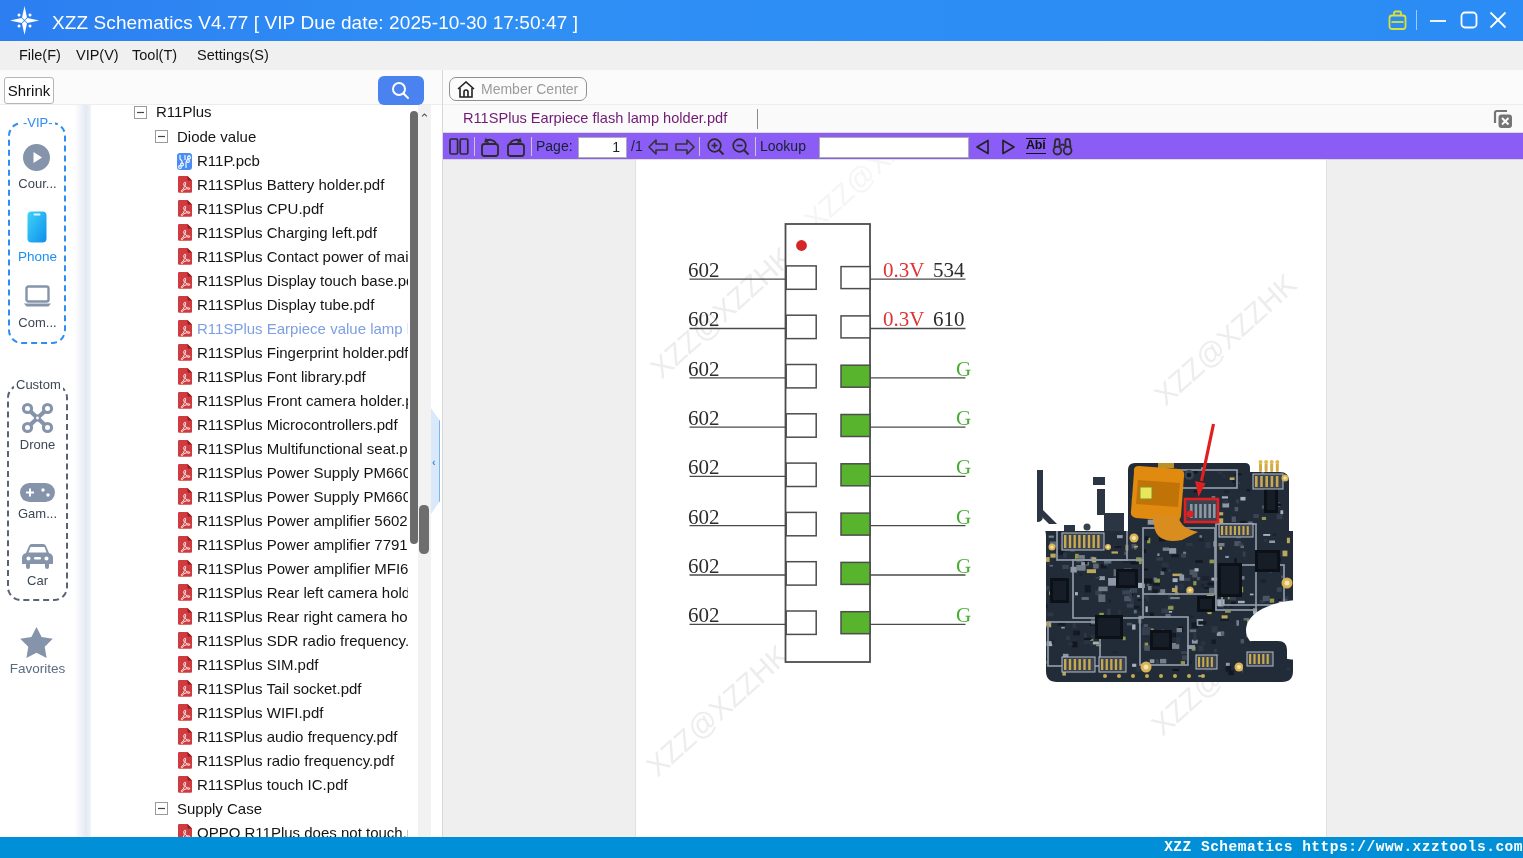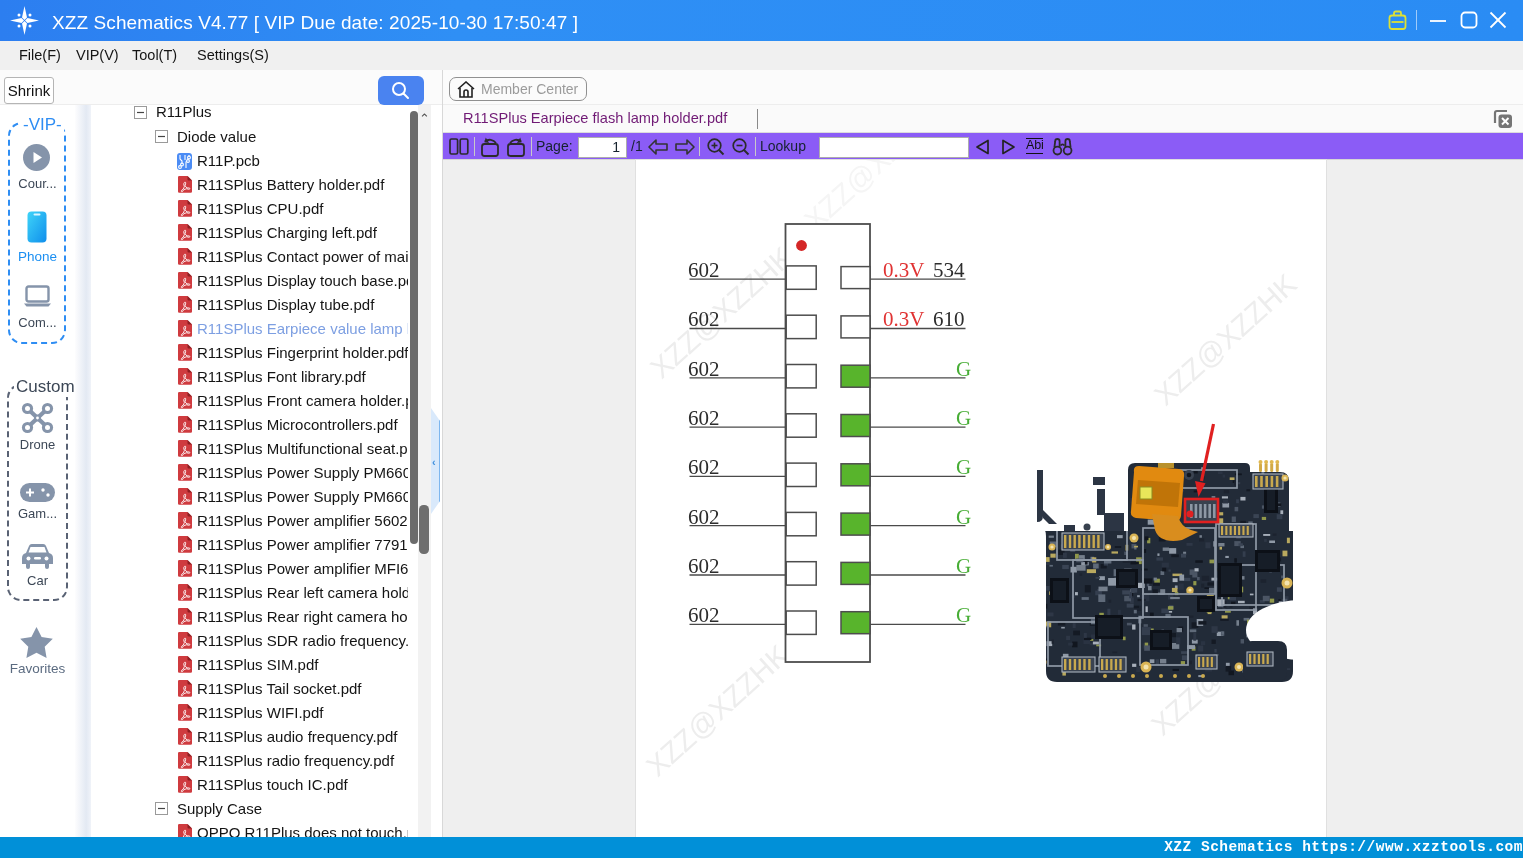--- a/index.html
+++ b/index.html
@@ -12,21 +12,21 @@
 #searchbox{position:absolute;left:65px;top:6px;width:302px;height:29px;background:#fff;border:1px solid #c8c8c8;border-radius:6px}
 #ph{position:absolute;left:12px;top:5px;font-size:15px;color:#b7bbc2}
 #bluebtn{position:absolute;left:378px;top:6px;width:46px;height:29px;background:#4a83f0;border-radius:6px}
 #membtn{position:absolute;left:449px;top:7px;width:138px;height:24px;border:1px solid #909090;border-radius:7px;background:#fbfbfb}
 #memtxt{position:absolute;left:31px;top:3px;font-size:14px;color:#9b9b9b}
 #vline{position:absolute;left:442px;top:70px;width:1px;height:767px;background:#d8d8d8}
 #sidebar{position:absolute;left:0;top:0;width:75px;height:837px;background:none}
 #sgrad{position:absolute;left:75px;top:105px;width:16px;height:732px;background:linear-gradient(90deg,#fdfdfe 0%,#e3e9f3 70%,#f0f3f9 100%)}
 .vbox{position:absolute;border-radius:14px}
 .slab{position:absolute;width:100%;text-align:center;font-size:13px;color:#3c4756}
-.slab2{position:absolute;text-align:right;font-size:17px;color:#3c4756;background:#fff;padding:0 2px}
+.slab2{position:absolute;text-align:right;font-size:13px;color:#3c4756;background:#fff;padding:0 2px}
 .trow{position:absolute;font-size:15px;color:#141414;white-space:nowrap}
 .trow.sel{color:#7d9fe2}
 .fic{position:absolute}
 #sb1{position:absolute;left:410px;top:111px;width:8px;height:433px;background:#6b6b6b;border-radius:4px}
 #sbtrack{position:absolute;left:418px;top:105px;width:13px;height:732px;background:#f2f2f2}
 #sb2{position:absolute;left:419px;top:505px;width:9.5px;height:49px;background:#6e6e6e;border-radius:4.5px}
 #sbup{position:absolute;left:419px;top:113px;width:11px;height:11px;color:#555;font-size:13px;line-height:11px}
 #collapse{position:absolute;left:431px;top:408px;width:9px;height:106px;background:#d9e9fb;border-right:1.5px solid #7db6ee;clip-path:polygon(0 0,100% 13px,100% calc(100% - 13px),0 100%)}
 #colch{position:absolute;left:432px;top:456px;font-size:11px;color:#4090dd;font-weight:bold}
 #tabrow{position:absolute;left:443px;top:105px;width:1080px;height:28px;background:#fafafa;border-bottom:1px solid #dcdcdc}
@@ -437,21 +437,21 @@
     </svg>
 <div class="psep" style="left:312px"></div>
 <span class="abs" style="left:317px;top:5px">Lookup</span>
 <div class="pinput" style="left:376px;top:4px;width:150px;height:20.5px"></div>
 <svg class="abs" style="left:532px;top:6px" width="15" height="16" viewBox="0 0 15 16">
       <path d="M13 1.5 V14.5 L2 8 Z" fill="none" stroke="#222" stroke-width="1.7" stroke-linejoin="round"></path>
     </svg>
 <svg class="abs" style="left:558px;top:6px" width="15" height="16" viewBox="0 0 15 16">
       <path d="M2 1.5 V14.5 L13 8 Z" fill="none" stroke="#222" stroke-width="1.7" stroke-linejoin="round"></path>
     </svg>
-<span class="abs" style="left:583px;top:5px;font-size:12.5px;font-weight:normal;color:#111;border-top:1.3px solid #111;border-bottom:1.3px solid #111;line-height:13.5px;letter-spacing:-.2px">Abi</span>
+<span class="abs" style="left:583px;top:5px;font-size:12.5px;font-weight:bold;color:#111;border-top:1.3px solid #111;border-bottom:1.3px solid #111;line-height:13.5px;letter-spacing:-.2px">Abi</span>
 <svg class="abs" style="left:609px;top:4px" width="21" height="19" viewBox="0 0 21 19">
       <g fill="none" stroke="#2b2b2b" stroke-width="1.8">
         <circle cx="5.4" cy="13.6" r="3.9"></circle>
         <circle cx="15.6" cy="13.6" r="3.9"></circle>
         <path d="M2.4 10.5 L3.2 4.2 a2.2 2.2 0 0 1 4.4 0 V10"></path>
         <path d="M18.6 10.5 L17.8 4.2 a2.2 2.2 0 0 0 -4.4 0 V10"></path>
         <path d="M8.7 8.6 a1.9 1.9 0 0 1 3.6 0"></path>
       </g>
     </svg>
 </div>

